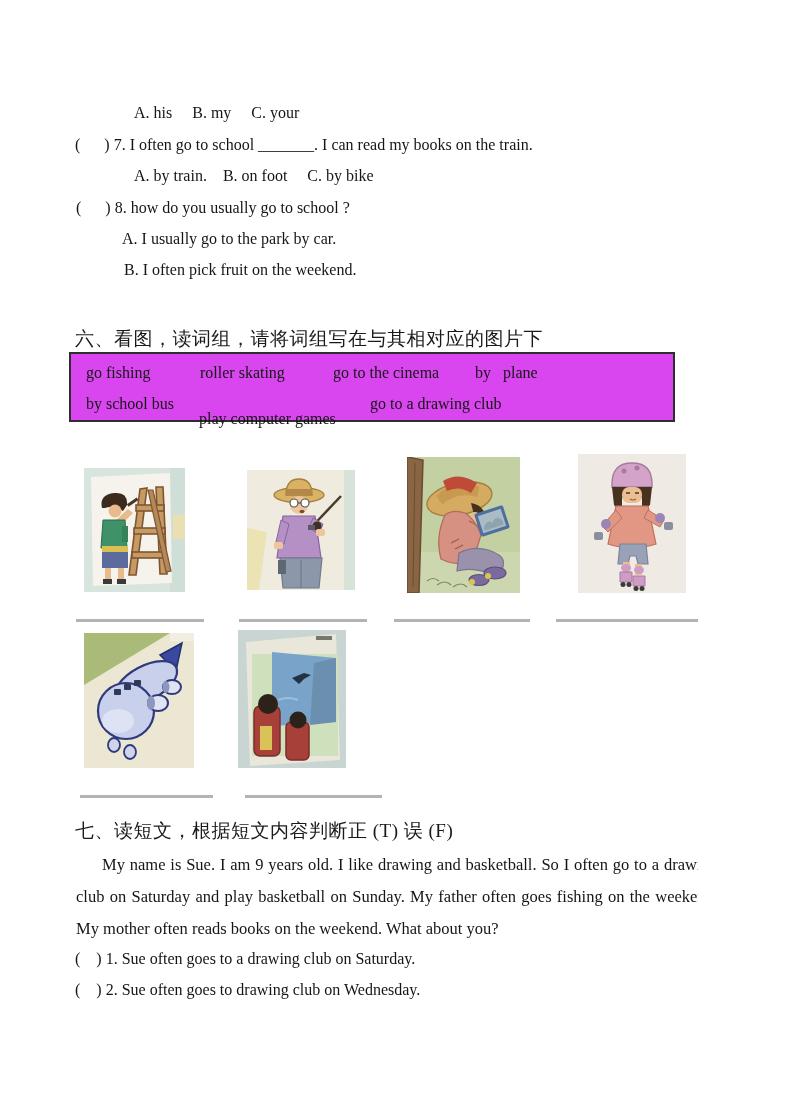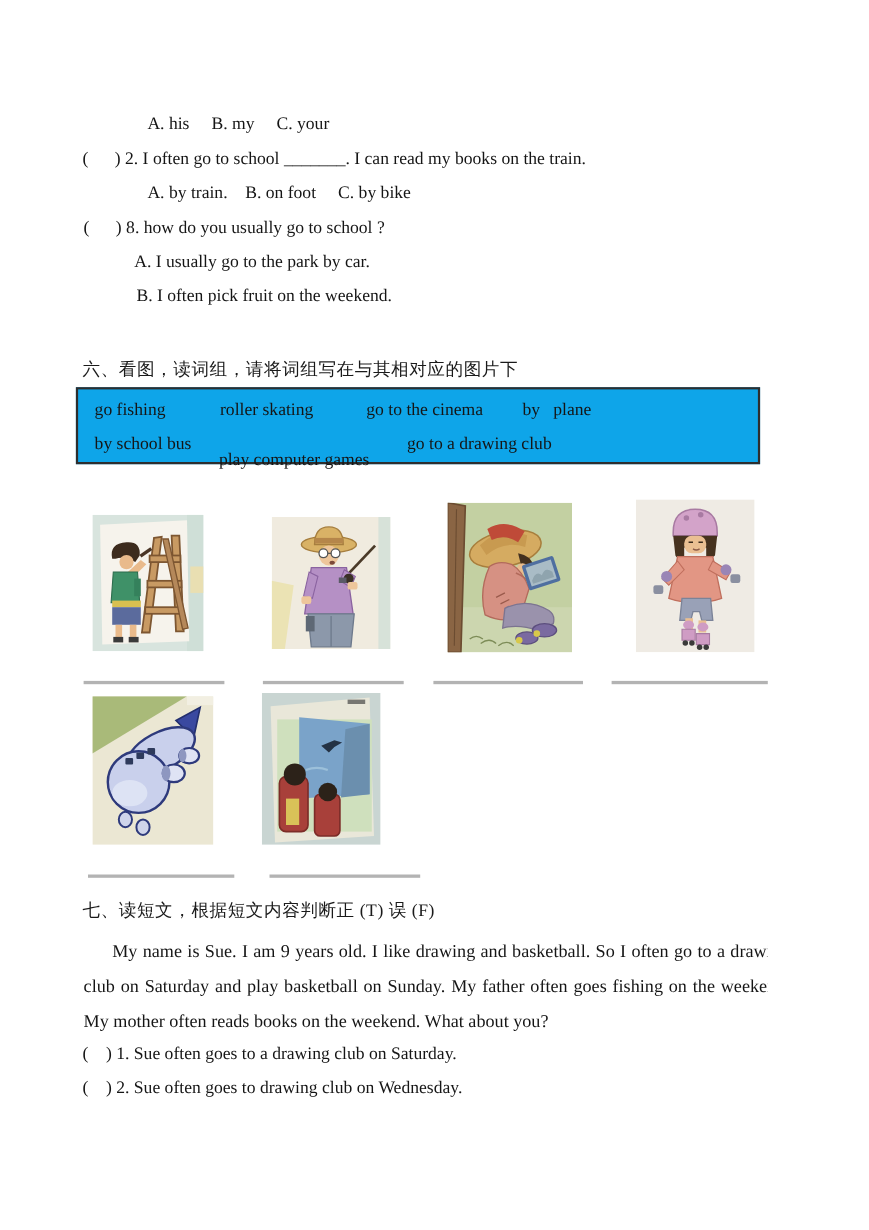--- a/index.html
+++ b/index.html
@@ -13,41 +13,40 @@
   }
   .line {
     position:absolute;
     white-space:pre;
     font-size:16px;
     line-height:17px;
   }
   .cn-heading {
     position:absolute;
     white-space:pre;
-    font-size:16px;
+    font-size:19px;
     letter-spacing:0.5px;
     color:#1a1a1a;
   }
   
   #l-q6opts { left:134px; top:104px; }
   #l-q7     { left:75px;  top:136px; }
   #l-q7opts { left:134px; top:167px; }
   #l-q8     { left:76px;  top:199px; }
   #l-q8a    { left:122px; top:230px; }
   #l-q8b    { left:124px; top:261px; }
   #l-q8c    { left:124px; top:291px; }
   
   #h6 { left:75px; top:326px; }
   .word-box {
     position:absolute;
     left:69px; top:352px;
     width:602px; height:66px;
     border:2px solid #2e2e2e;
-    background:#0ea5e9;
-    padding-left:16px;
+    background:#d946ef;
   }
   .word {
     position:absolute;
     white-space:pre;
     font-size:16px;
   }
   #w11 { left:15px;  top:10px; }
   #w12 { left:129px; top:10px; }
   #w13 { left:262px; top:10px; }
   #w14 { left:404px; top:10px; }
@@ -84,21 +83,21 @@
   }
   #tf1 { left:75px; top:950px; }
   #tf2 { left:75px; top:981px; }
 </style>
 </head>
 <body>
 
 <div class="page">
 
   <div class="line" id="l-q6opts">A. his     B. my     C. your</div>
-  <div class="line" id="l-q7">(      ) 2. I often go to school _______. I can read my books on the train.</div>
+  <div class="line" id="l-q7">(      ) 7. I often go to school _______. I can read my books on the train.</div>
   <div class="line" id="l-q7opts">A. by train.    B. on foot     C. by bike</div>
   <div class="line" id="l-q8">(      ) 8. how do you usually go to school ?</div>
   <div class="line" id="l-q8b">B. I often pick fruit on the weekend.</div>
   <div class="line" id="l-q8a">A. I usually go to the park by car.</div>
 
   <div class="cn-heading" id="h6">六、看图，读词组，请将词组写在与其相对应的图片下</div>
 
   <div class="word-box">
     <span class="word" id="w11">go fishing</span>
     <span class="word" id="w12">roller skating</span>

